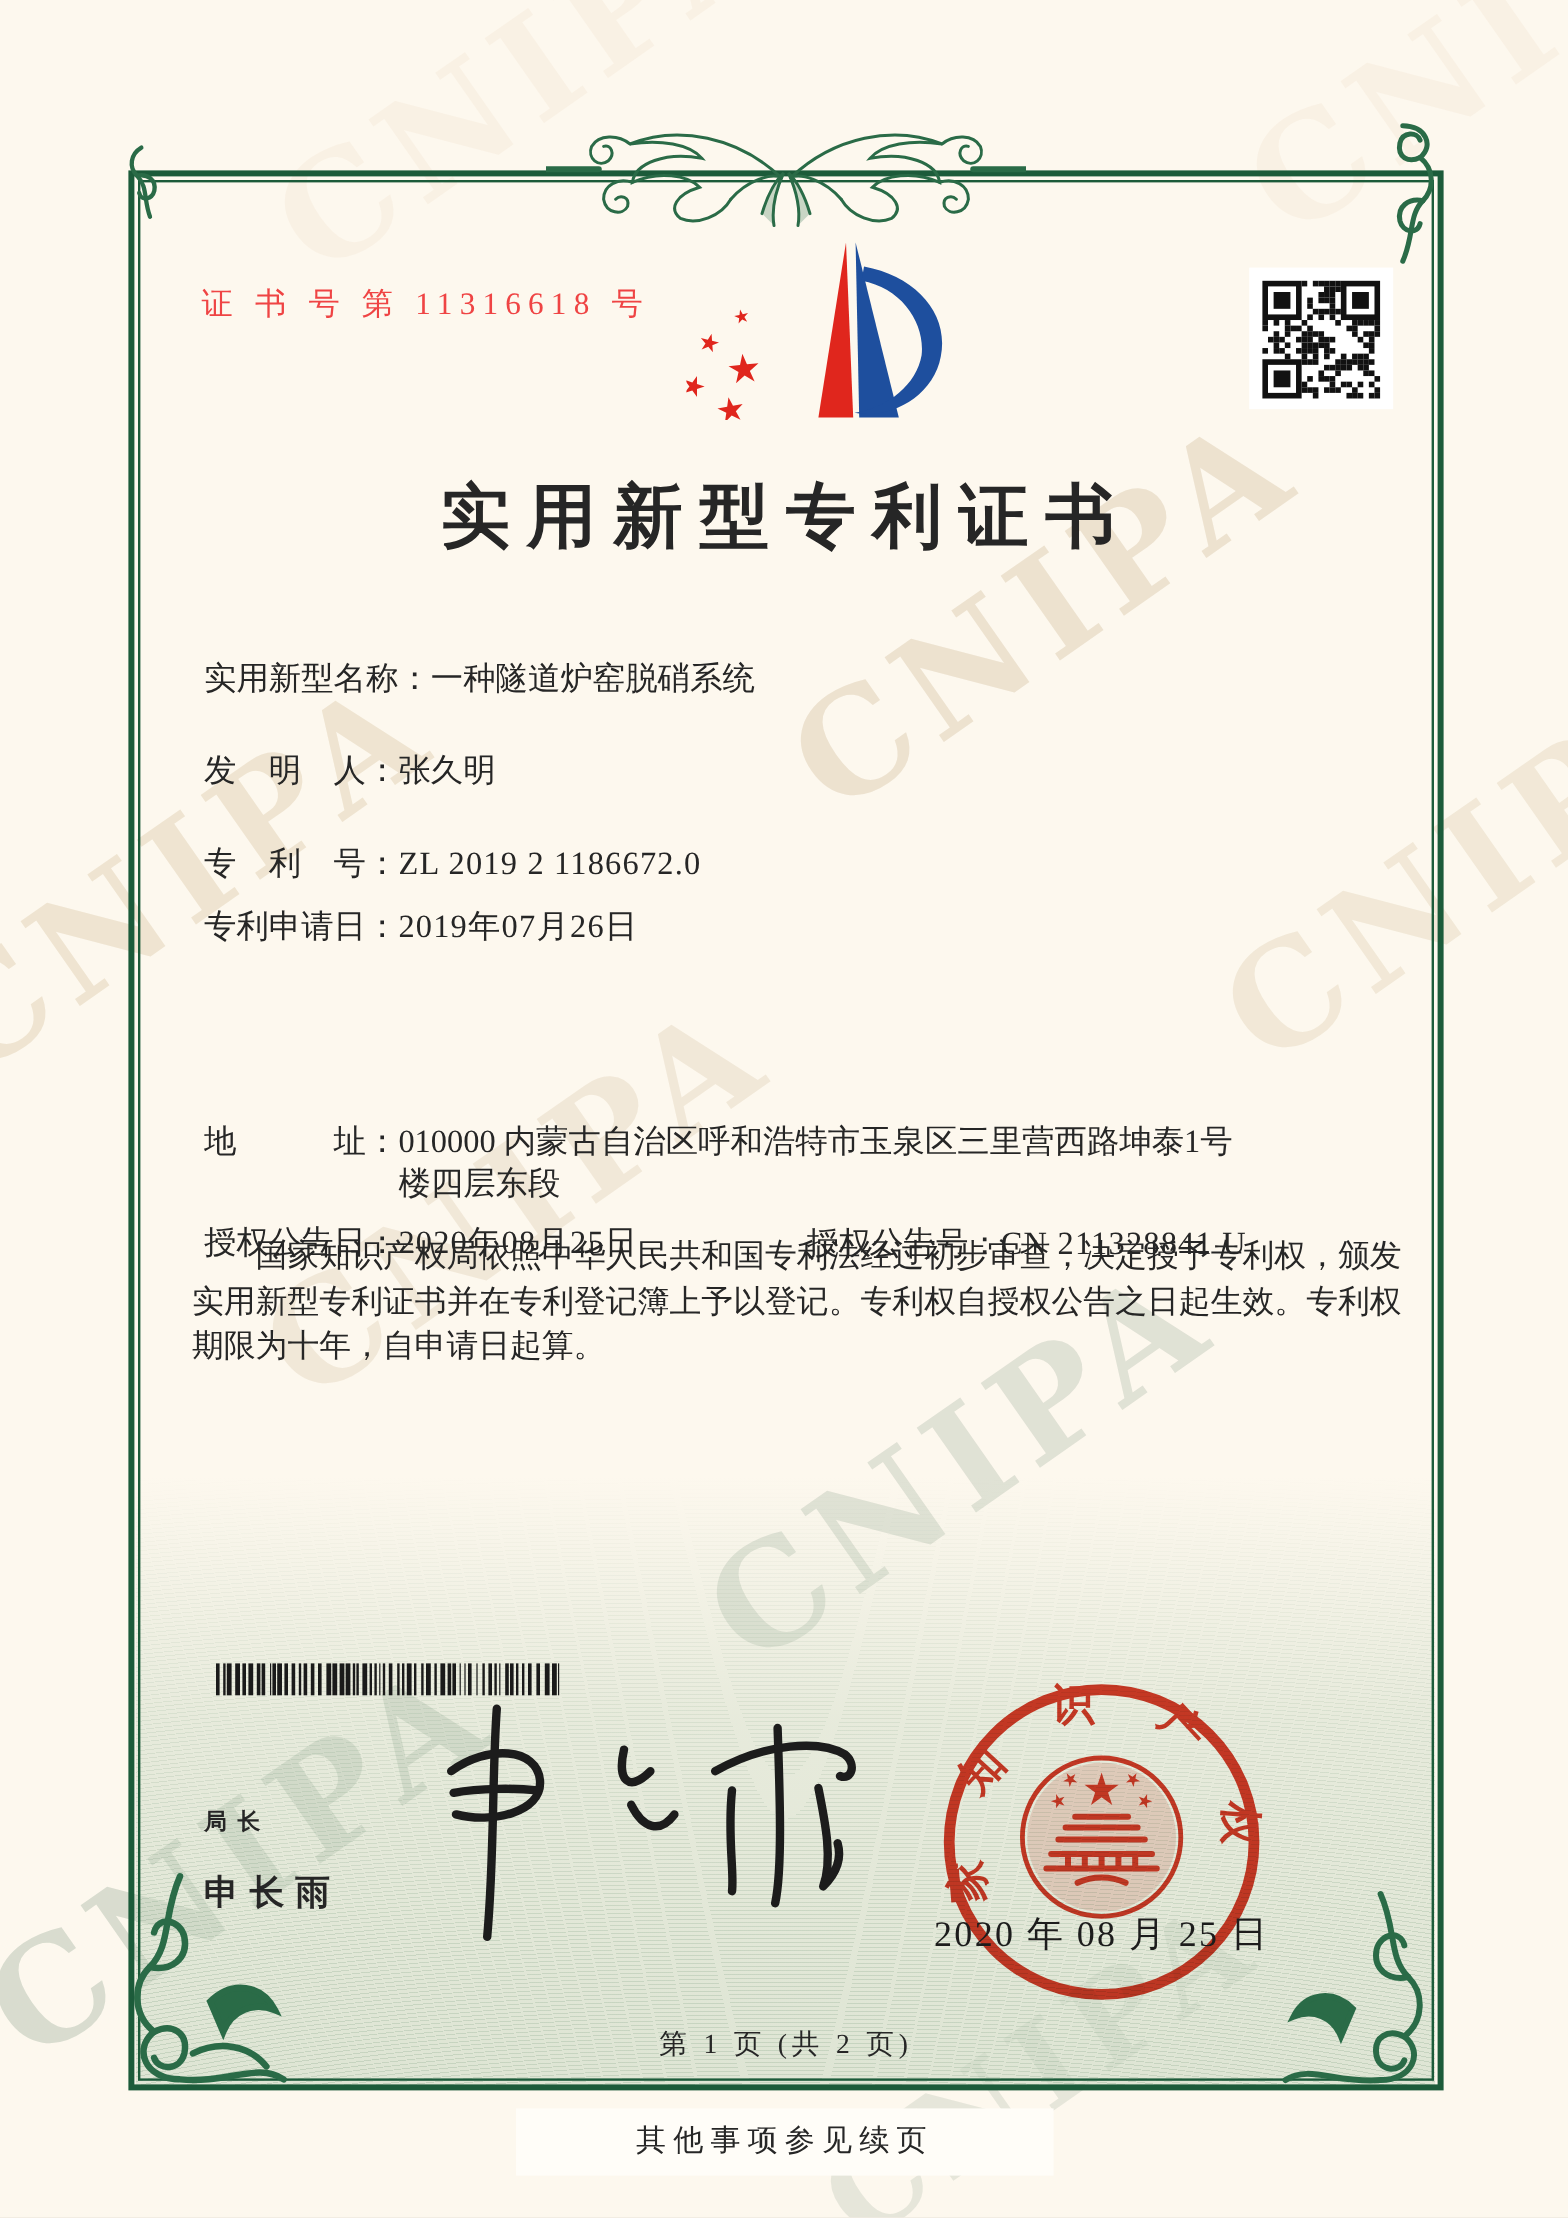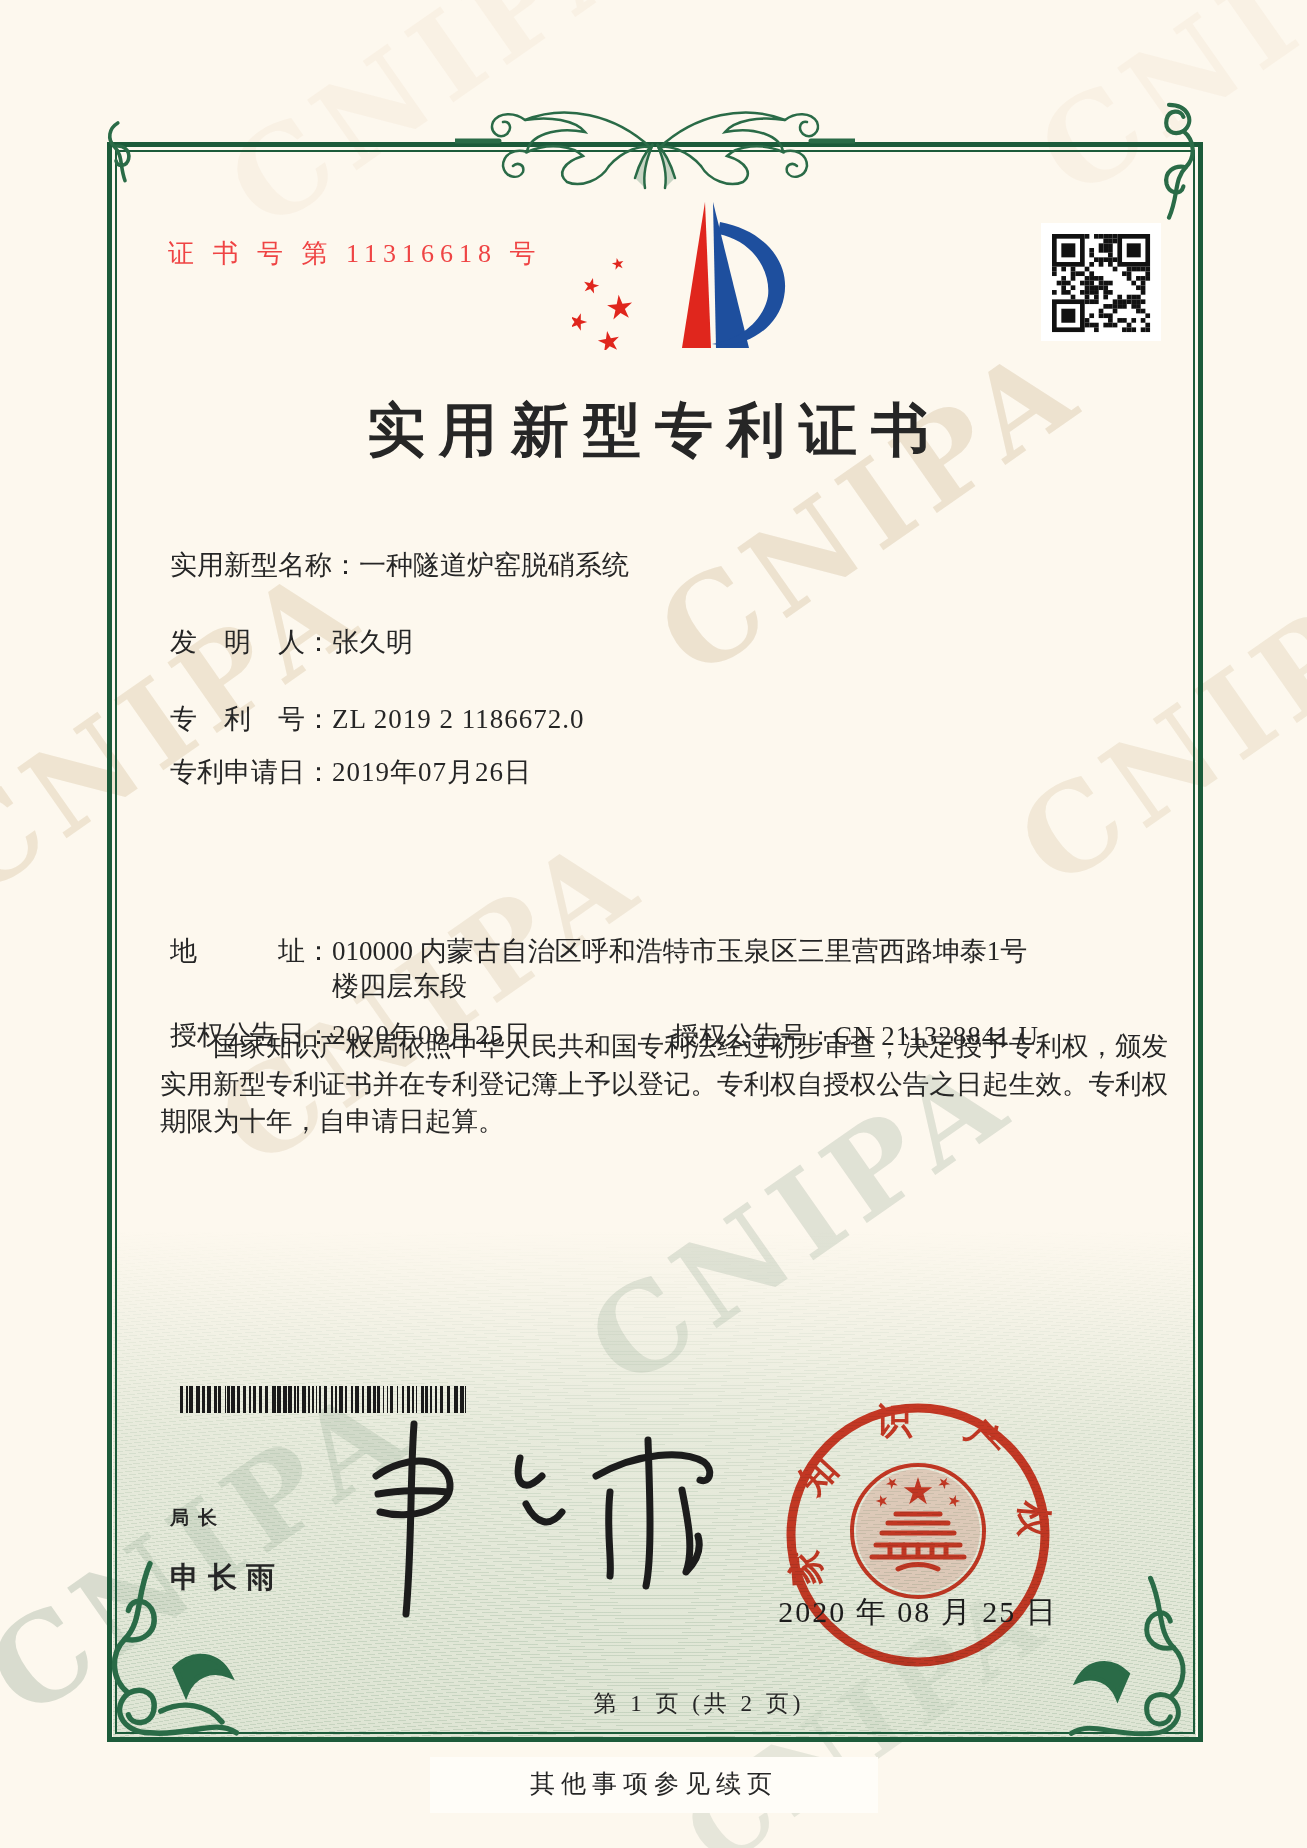--- a/index.html
+++ b/index.html
@@ -68,21 +68,21 @@
   .role{position:absolute; z-index:4; left:170px; top:1505px; font-size:19px;
         font-family:"Liberation Sans","DejaVu Sans",sans-serif; font-weight:600; letter-spacing:9px;}
   .signer{position:absolute; z-index:4; left:170px; top:1558px; font-size:29px;
         font-family:"Liberation Sans","DejaVu Sans",sans-serif; font-weight:600; letter-spacing:9px;}
   .sig{position:absolute; z-index:5; left:348px; top:1418px; width:386px; height:214px;}
   .seal{position:absolute; z-index:5; left:778px; top:1395px; width:280px; height:280px;
         mix-blend-mode:multiply; opacity:.95;}
   .seal-date{position:absolute; z-index:6; left:768px; top:1592px; width:300px;
         text-align:center; font-size:30px; color:#1c1c1c; letter-spacing:2px; white-space:nowrap;}
   .page-info{position:absolute; z-index:4; left:107px; top:1688px; width:1096px;
-        text-align:center; font-size:23px; letter-spacing:4px;margin-left:44px;}
+        text-align:center; font-size:23px; letter-spacing:4px;}
   .bottom-strip{position:absolute; z-index:4; left:430px; top:1757px; width:448px; height:56px;
         background:#fffdf8; text-align:center; padding-top:10px;}
   .bottom-strip .note{font-size:25px; letter-spacing:6px;}
 
   .seal-ring{stroke:var(--c-seal);} .seal-red{fill:var(--c-seal);}
   .seal-stroke{stroke:var(--c-seal); fill:none;}
   .green-stroke{stroke:#2a6b47; fill:none;}
 </style>
 </head>
 <body>

